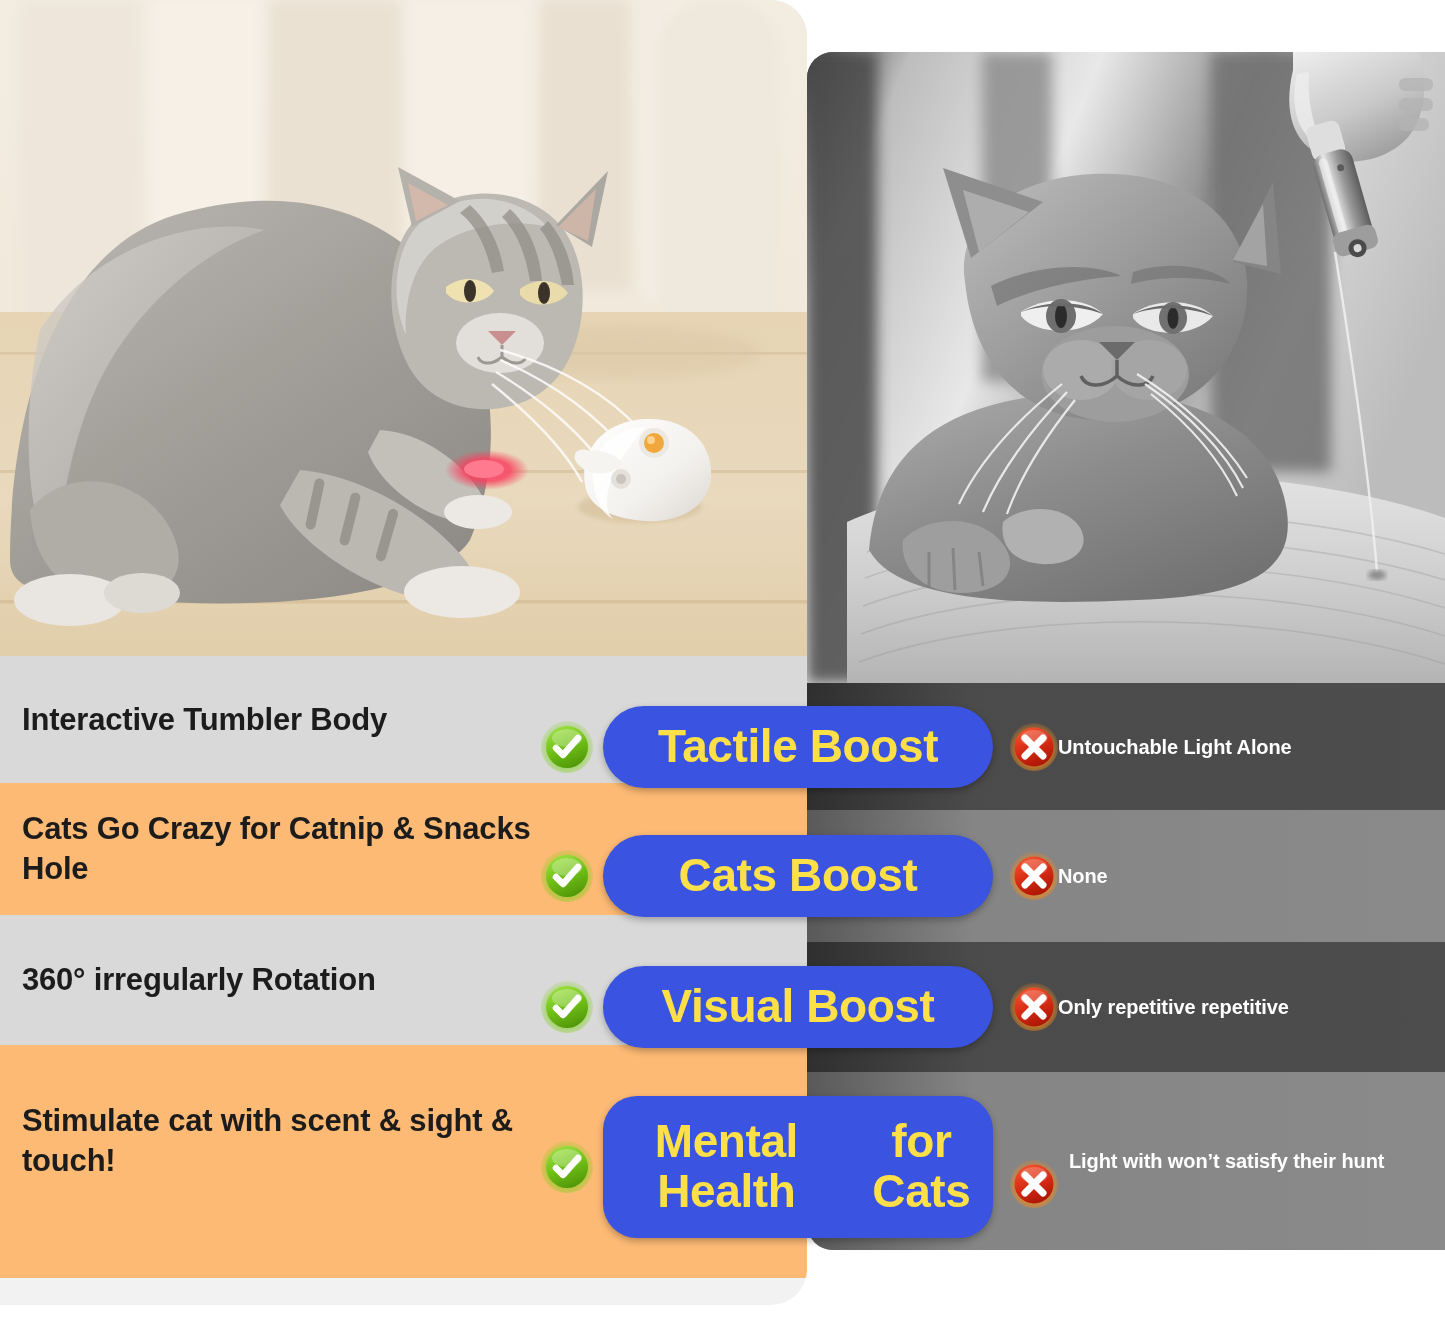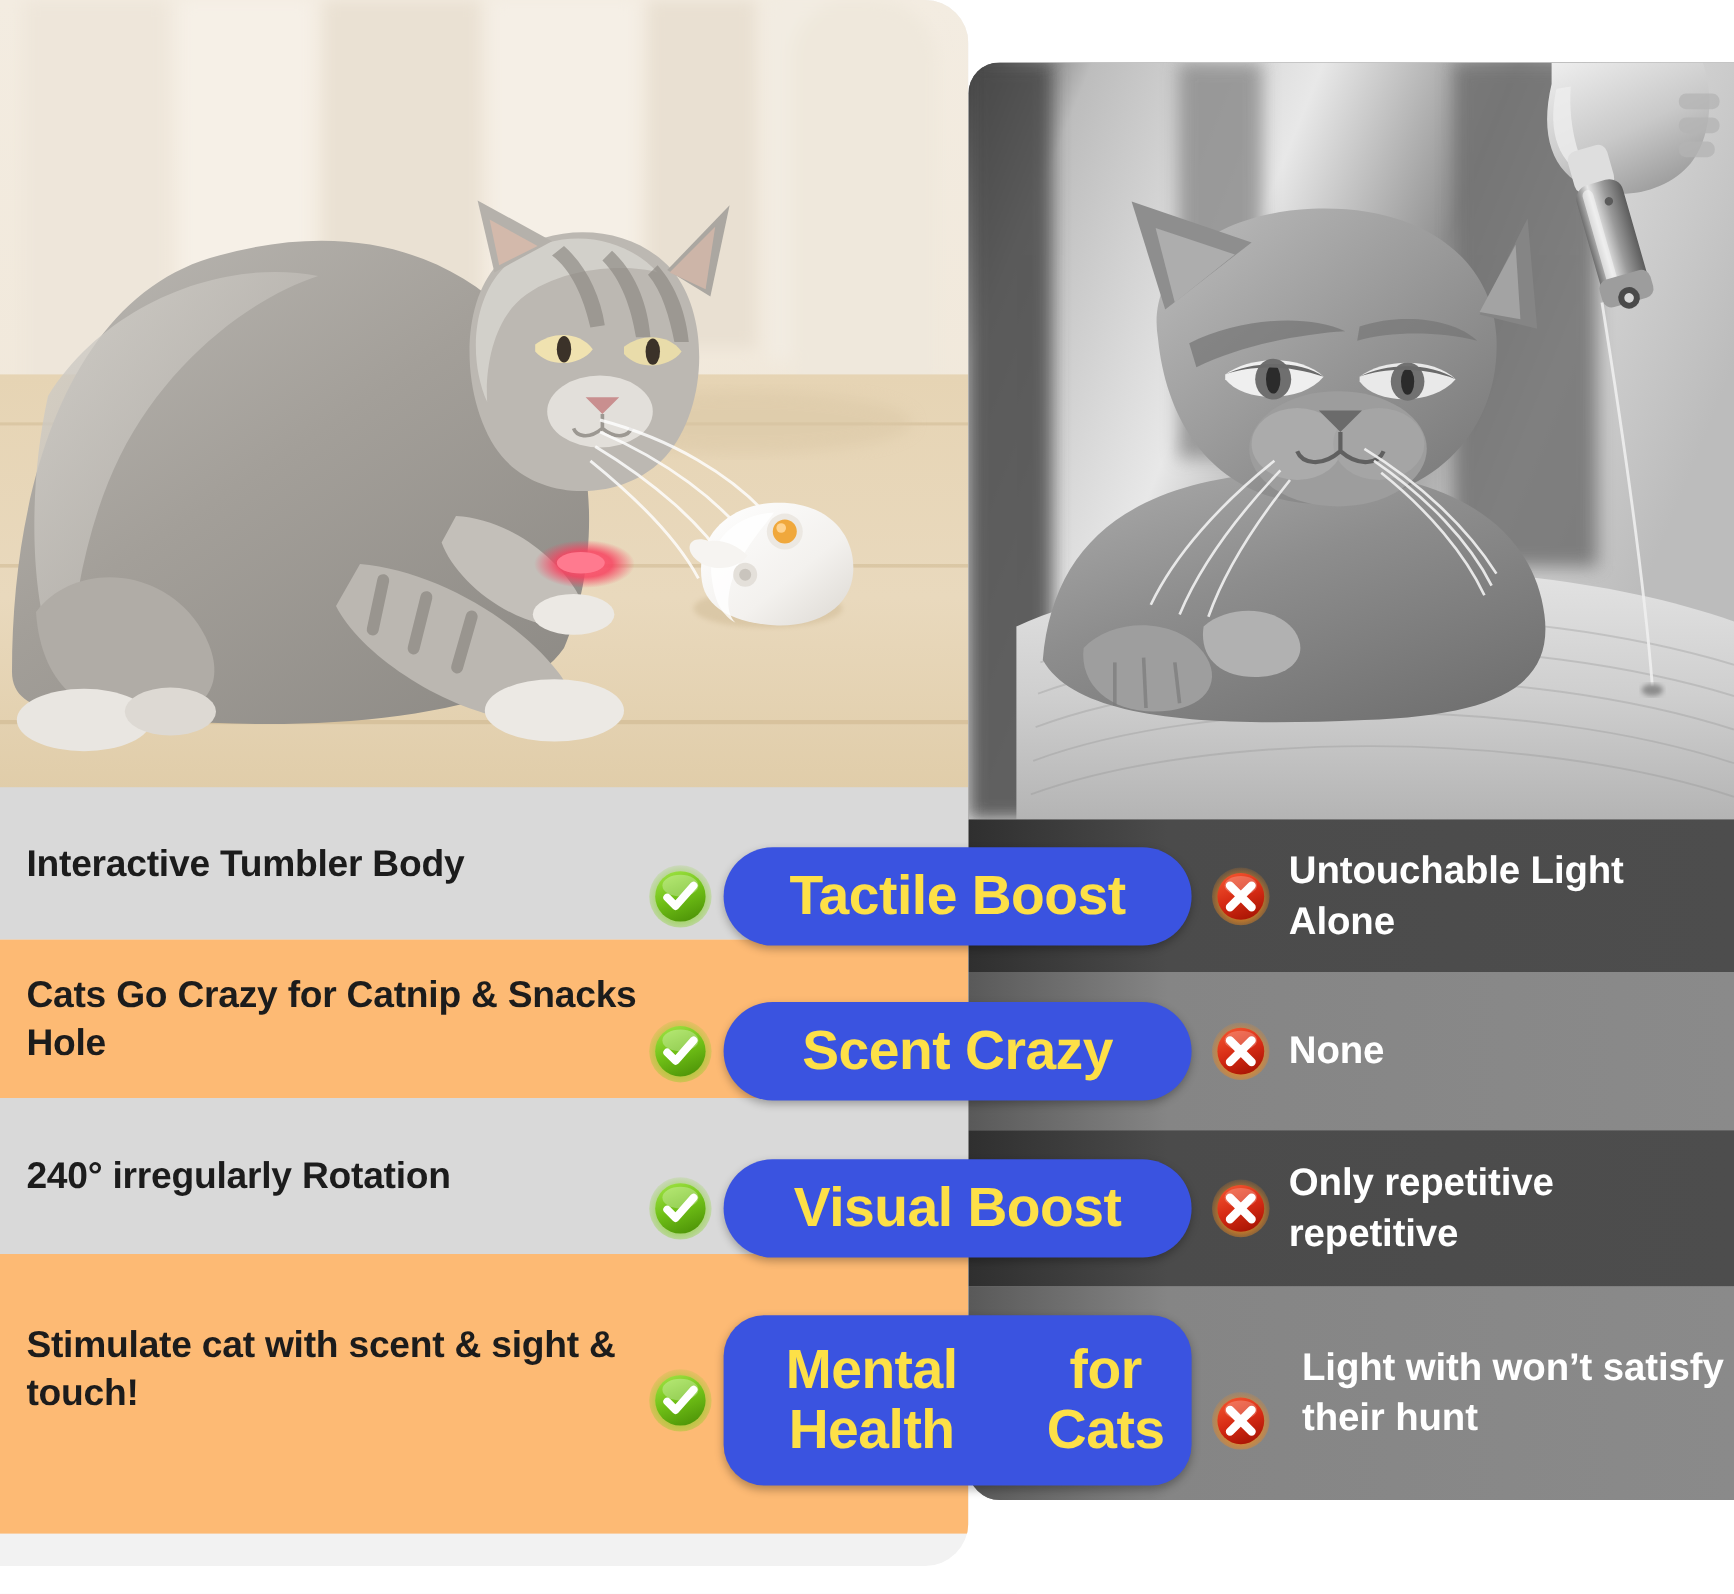--- a/index.html
+++ b/index.html
@@ -46,24 +46,23 @@
 
   
   .rows-right{position:absolute;left:0;top:631px;width:638px;height:567px;}
   .row-r{
     position:relative;width:100%;box-sizing:border-box;
     display:flex;align-items:center;
   }
   .row-r.dark{background:linear-gradient(90deg,#2f2f2f 0%,#4b4b4b 26%,#4d4d4d 100%);}
   .row-r.light{background:linear-gradient(90deg,#595959 0%,#858585 26%,#8a8a8a 100%);}
   .row-r .con{
-    font-size:32px;font-weight:700;color:#ffffff;
+    font-size:20px;font-weight:700;color:#ffffff;
     line-height:1.3;letter-spacing:-0.1px;
     padding-right:4px;
-    margin-left:16px;
   }
 
   
   .badges{position:absolute;left:0;top:683px;width:1445px;height:622px;
           pointer-events:none;}
   .badge-row{position:absolute;left:0;width:1445px;display:flex;align-items:center;}
   .pill{
     background:#3a53e0;color:#fde047;
     border-radius:46px;
     font-size:46px;font-weight:700;letter-spacing:-0.4px;
@@ -214,21 +213,21 @@
   </div>
 
   <div class="rows-left">
     <div class="row-l shade-a" style="height:127px">
       <div class="feat">Interactive Tumbler Body</div>
     </div>
     <div class="row-l shade-b" style="height:132px">
       <div class="feat">Cats Go Crazy for Catnip &amp; Snacks Hole</div>
     </div>
     <div class="row-l shade-a" style="height:130px">
-      <div class="feat">240° irregularly Rotation</div>
+      <div class="feat">360° irregularly Rotation</div>
     </div>
     <div class="row-l shade-b" style="height:233px">
       <div class="feat" style="margin-top:-42px">Stimulate cat with scent &amp; sight &amp; touch!</div>
     </div>
   </div>
 </div>
 
 <div class="panel panel-right">
 
   <div class="photo photo-right">
@@ -427,21 +426,21 @@
 
   <div class="badge-row" style="top:127px;height:132px">
     <span class="ico" style="margin-left:540px">
       <svg width="54" height="54" viewBox="0 0 54 54">
         <circle cx="27" cy="27" r="26" fill="url(#gGlow)"></circle>
         <circle cx="27" cy="27" r="21" fill="url(#gBall)"></circle>
         <ellipse cx="27" cy="18" rx="15" ry="9" fill="#ffffff" opacity="0.28"></ellipse>
         <path d="M16 28 L 23 35 L 38 18" stroke="#ffffff" stroke-width="6.5" fill="none" stroke-linecap="round" stroke-linejoin="round"></path>
       </svg>
     </span>
-    <span class="pill one-line" style="margin-left:9px">Scent Crazy</span>
+    <span class="pill one-line" style="margin-left:9px">Cats Boost</span>
     <span class="ico" style="margin-left:16px">
       <svg width="50" height="50" viewBox="0 0 50 50">
         <circle cx="25" cy="25" r="24" fill="url(#rGlow)"></circle>
         <circle cx="25" cy="25" r="19.5" fill="url(#rBall)"></circle>
         <ellipse cx="25" cy="16" rx="13.5" ry="8" fill="#ffffff" opacity="0.22"></ellipse>
         <path d="M16 16 L 34 34 M 34 16 L 16 34" stroke="#ffffff" stroke-width="7" stroke-linecap="round"></path>
       </svg>
     </span>
   </div>
 

